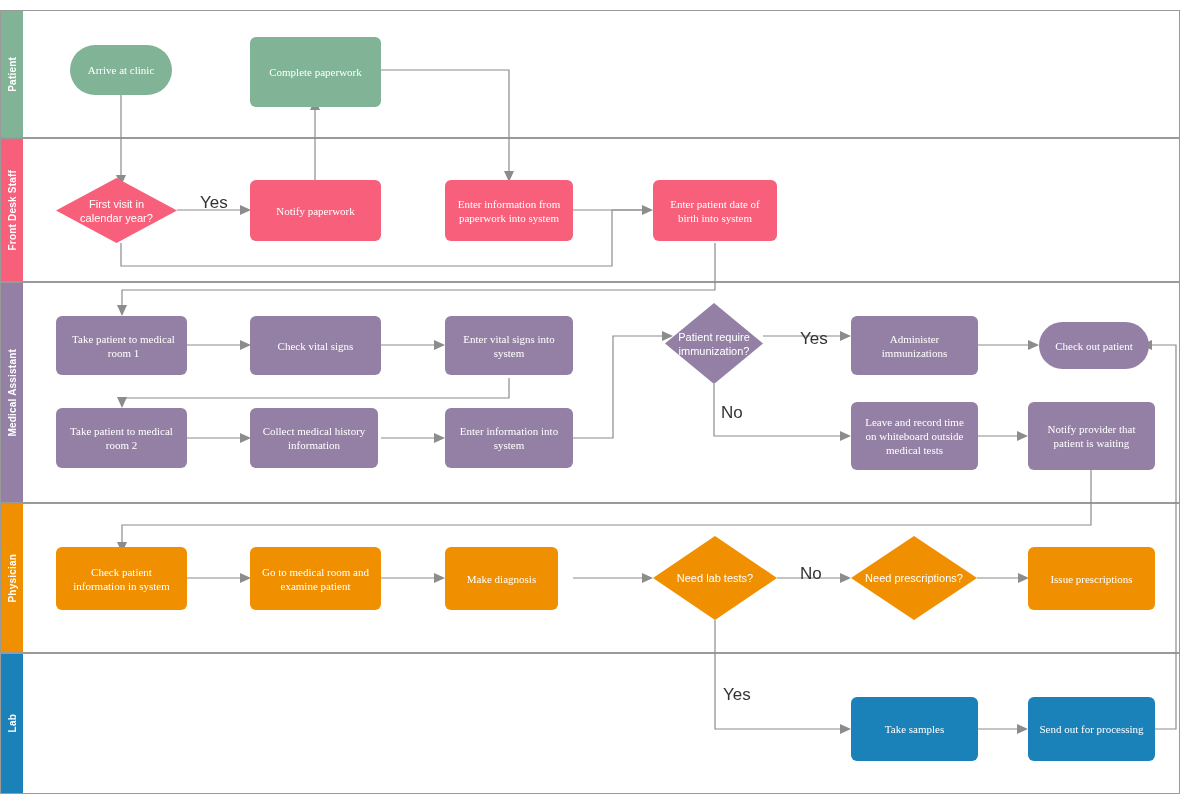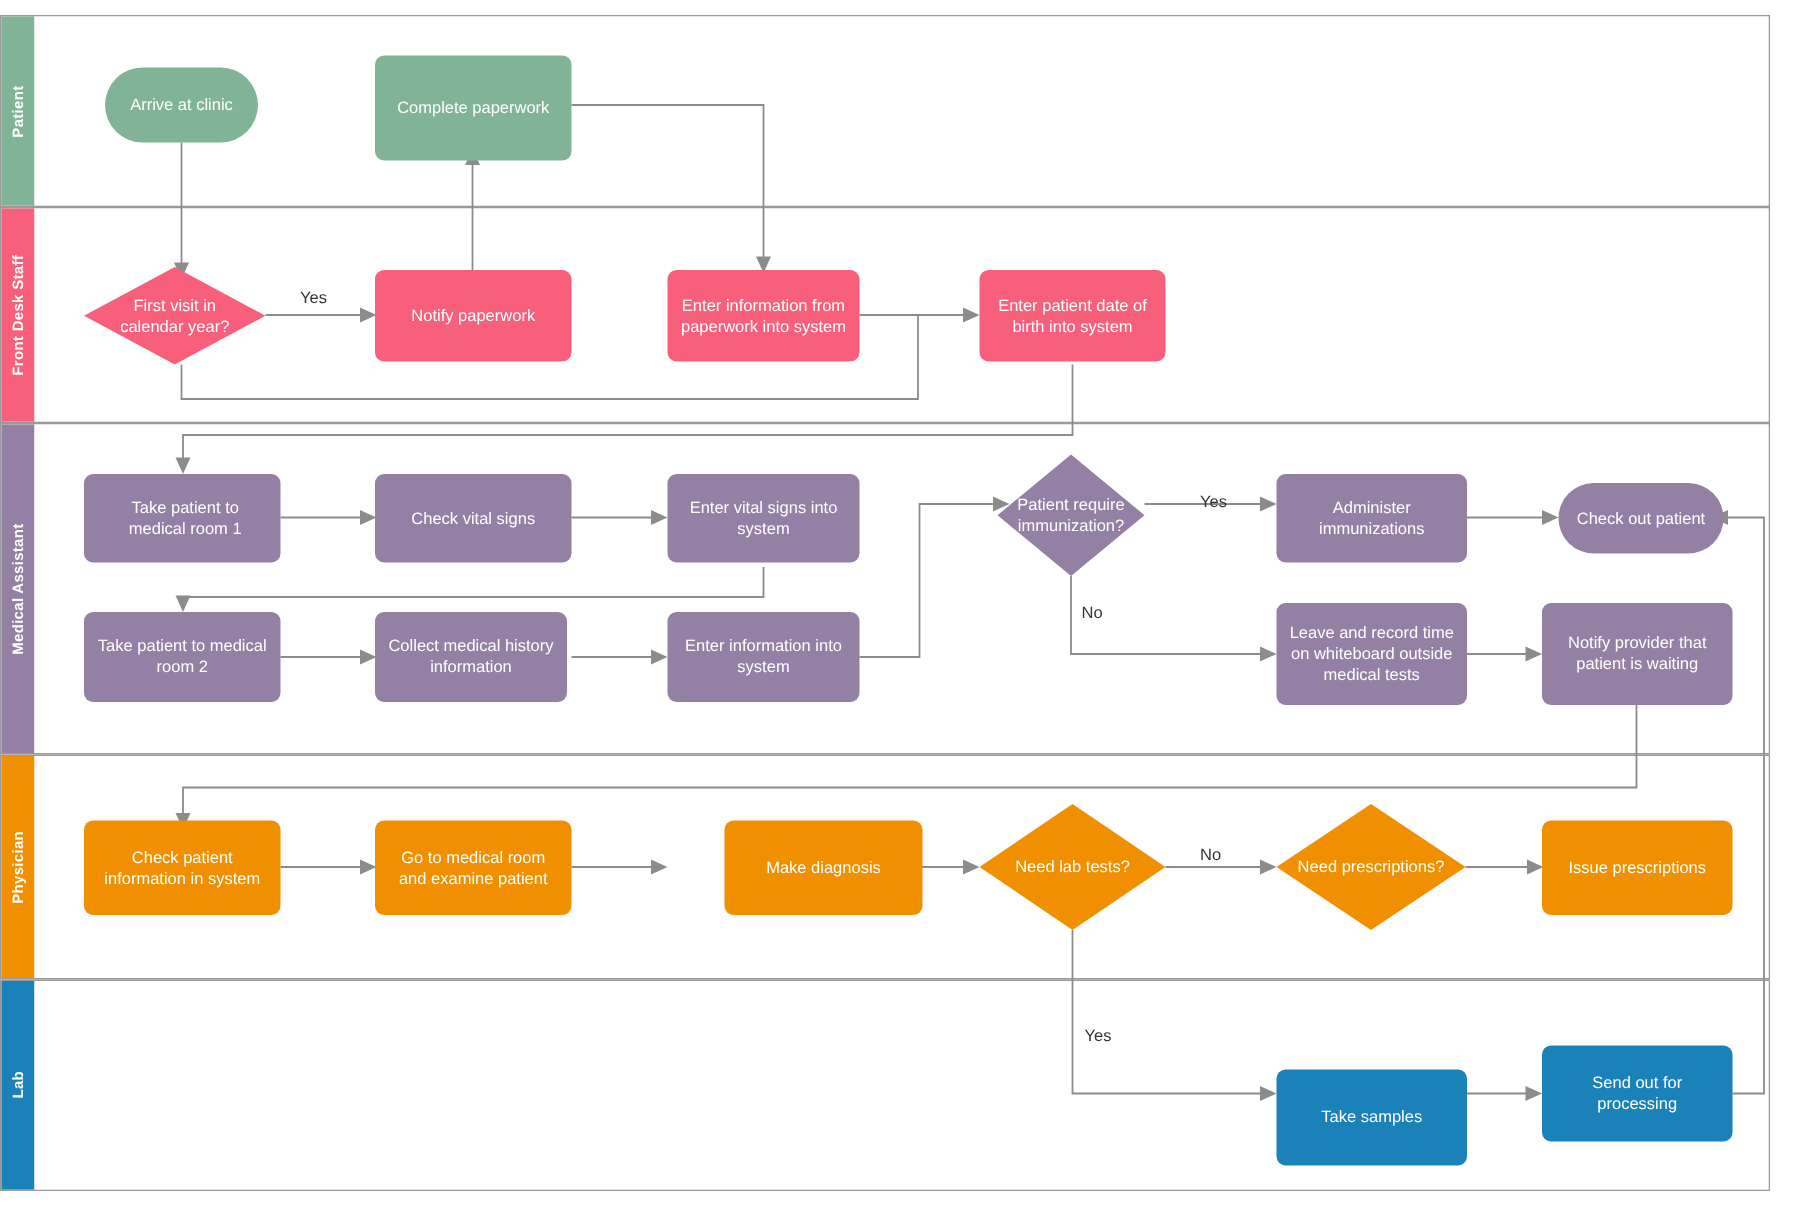--- a/index.html
+++ b/index.html
@@ -10,35 +10,35 @@
   .lane{position:absolute;left:0;box-sizing:border-box;border:1px solid #9a9a9a;background:transparent;}
   .lane-header{position:absolute;left:0;top:0;width:22px;height:100%;display:flex;align-items:center;justify-content:center;}
   .lane-header span{
     writing-mode:vertical-rl;transform:rotate(180deg);
     font-size:10px;font-weight:bold;color:#ffffff;letter-spacing:.2px;white-space:nowrap;
   }
   .lane-body{position:absolute;left:22px;top:0;right:0;height:100%;background:#ffffff;}
 
   
   .node{position:absolute;box-sizing:border-box;display:flex;align-items:center;justify-content:center;
-        text-align:center;color:#ffffff;font-size:11px;line-height:14px;padding:4px 8px;z-index:5;}
+        text-align:center;color:#ffffff;font-size:11px;line-height:14px;padding:4px 8px;z-index:5;font-family:Liberation Serif, serif;}
   .rect{border-radius:6px;align-items:center;}
   .stadium{border-radius:999px;}
   .diamond-wrap{position:absolute;z-index:5;}
   .diamond-shape{position:absolute;left:0;top:0;width:100%;height:100%;}
   .diamond-label{position:absolute;left:0;top:0;width:100%;height:100%;
      display:flex;align-items:center;justify-content:center;text-align:center;
      color:#ffffff;font-size:11px;line-height:14px;padding:0 14px;box-sizing:border-box;}
 
   
   #wires{position:absolute;left:0;top:0;width:1200px;height:804px;z-index:3;pointer-events:none;}
   #wires path{fill:none;stroke:#8c8c8c;stroke-width:1.2;}
   #wires polygon{fill:#8c8c8c;}
 
-  .edge-label{position:absolute;font-size:11px;color:#333333;z-index:6;white-space:nowrap;}
+  .edge-label{position:absolute;font-size:17px;color:#333333;z-index:6;white-space:nowrap;}
 </style>
 </head>
 <body>
 
 <div id="canvas">
 
   <div class="lane" style="top:10px;height:128px;width:1180px;">
     <div class="lane-header" style="background:#81b496;">
       <span>Patient</span>
     </div>
@@ -233,39 +233,39 @@
   <div class="node rect" style="left:1028px;top:402px;width:127px;height:68px;background:#9580a5;">
     <span>Notify provider that patient is waiting</span>
   </div>
 
   <div class="node rect" style="left:56px;top:547px;width:131px;height:63px;background:#f09000;">
     <span>Check patient information in system</span>
   </div>
   <div class="node rect" style="left:250px;top:547px;width:131px;height:63px;background:#f09000;">
     <span>Go to medical room and examine patient</span>
   </div>
-  <div class="node rect" style="left:445px;top:547px;width:132px;height:63px;background:#f09000;margin-left:38px;">
+  <div class="node rect" style="left:445px;top:547px;width:113px;height:63px;background:#f09000;">
     <span>Make diagnosis</span>
   </div>
   <div class="diamond-wrap" style="left:653px;top:536px;width:124px;height:84px;">
     <svg class="diamond-shape" viewBox="0 0 124 84" preserveAspectRatio="none">
       <polygon points="62,0 124,42 62,84 0,42" fill="#f09000"></polygon>
     </svg>
     <div class="diamond-label" style="padding:0 10px;">Need lab tests?</div>
   </div>
   <div class="diamond-wrap" style="left:851px;top:536px;width:126px;height:84px;">
     <svg class="diamond-shape" viewBox="0 0 126 84" preserveAspectRatio="none">
       <polygon points="63,0 126,42 63,84 0,42" fill="#f09000"></polygon>
     </svg>
     <div class="diamond-label" style="padding:0 8px;">Need prescriptions?</div>
   </div>
   <div class="node rect" style="left:1028px;top:547px;width:127px;height:63px;background:#f09000;">
     <span>Issue prescriptions</span>
   </div>
 
-  <div class="node rect" style="left:851px;top:697px;width:127px;height:64px;background:#1a82b8;margin-top:16px;">
+  <div class="node rect" style="left:851px;top:697px;width:127px;height:64px;background:#1a82b8;">
     <span>Take samples</span>
   </div>
   <div class="node rect" style="left:1028px;top:697px;width:127px;height:64px;background:#1a82b8;">
     <span>Send out for processing</span>
   </div>
 
 </div>
 
 </body></html>

